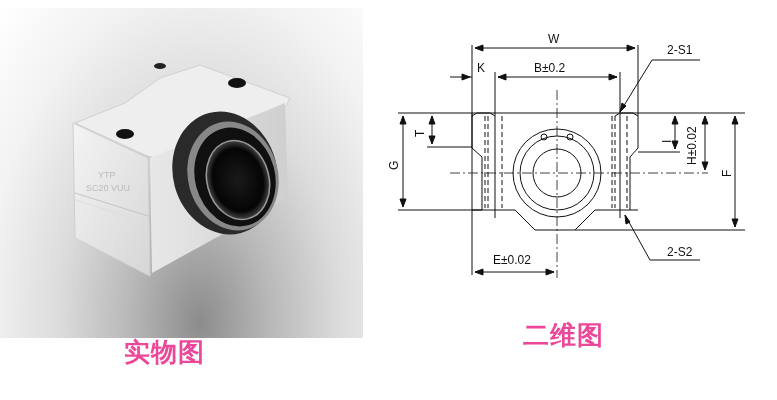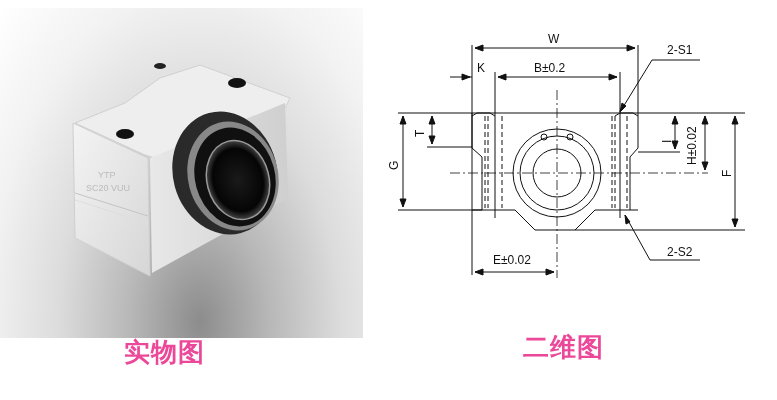--- a/index.html
+++ b/index.html
@@ -3,21 +3,21 @@
 <meta charset="utf-8">
 <style>
   html, body { margin:0; padding:0; background:#ffffff; }
   body { width:777px; height:400px; position:relative; overflow:hidden; font-family:"Liberation Sans", sans-serif; }
   .photo-panel { position:absolute; left:0; top:8px; width:363px; height:330px;
     background: radial-gradient(ellipse at 55% 95%, #8c8c8c 0%, #b8b8b8 25%, #dcdcdc 50%, #f2f2f2 75%, #ffffff 100%); }
   .photo-panel svg { position:absolute; left:0; top:0; }
   .drawing-panel { position:absolute; left:380px; top:20px; width:397px; height:270px; }
   .caption { position:absolute; font-size:26px; font-weight:bold; color:#ec4899; letter-spacing:1px; }
   .caption-left { left:124px; top:335px; }
-  .caption-right { left:523px; top:330px; }
+  .caption-right { left:523px; top:318px; }
   .dim-label { font-family:"Liberation Sans", sans-serif; font-size:12px; fill:#111; }
 </style>
 </head>
 <body>
 
 <div class="photo-panel">
   <svg width="363" height="330" viewBox="0 0 363 330">
     <defs>
       <linearGradient id="front" x1="0" y1="0" x2="1" y2="1">
         <stop offset="0" stop-color="#f4f4f4"></stop>

